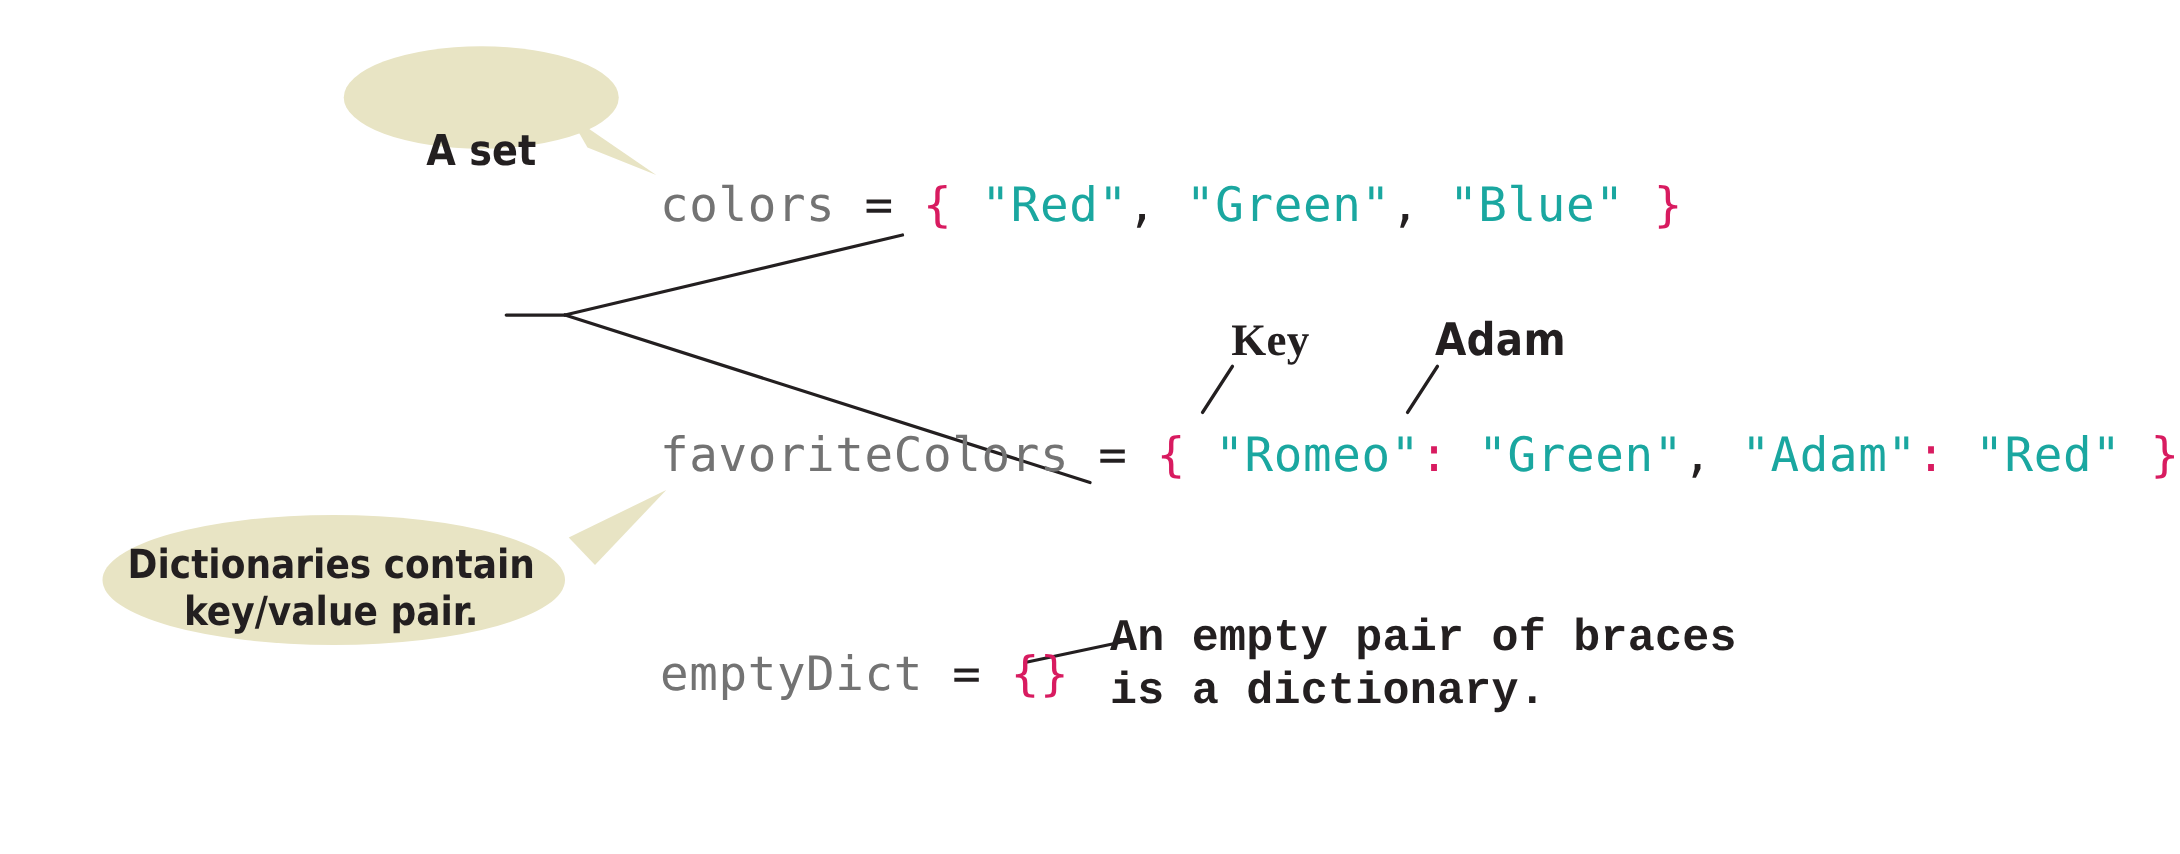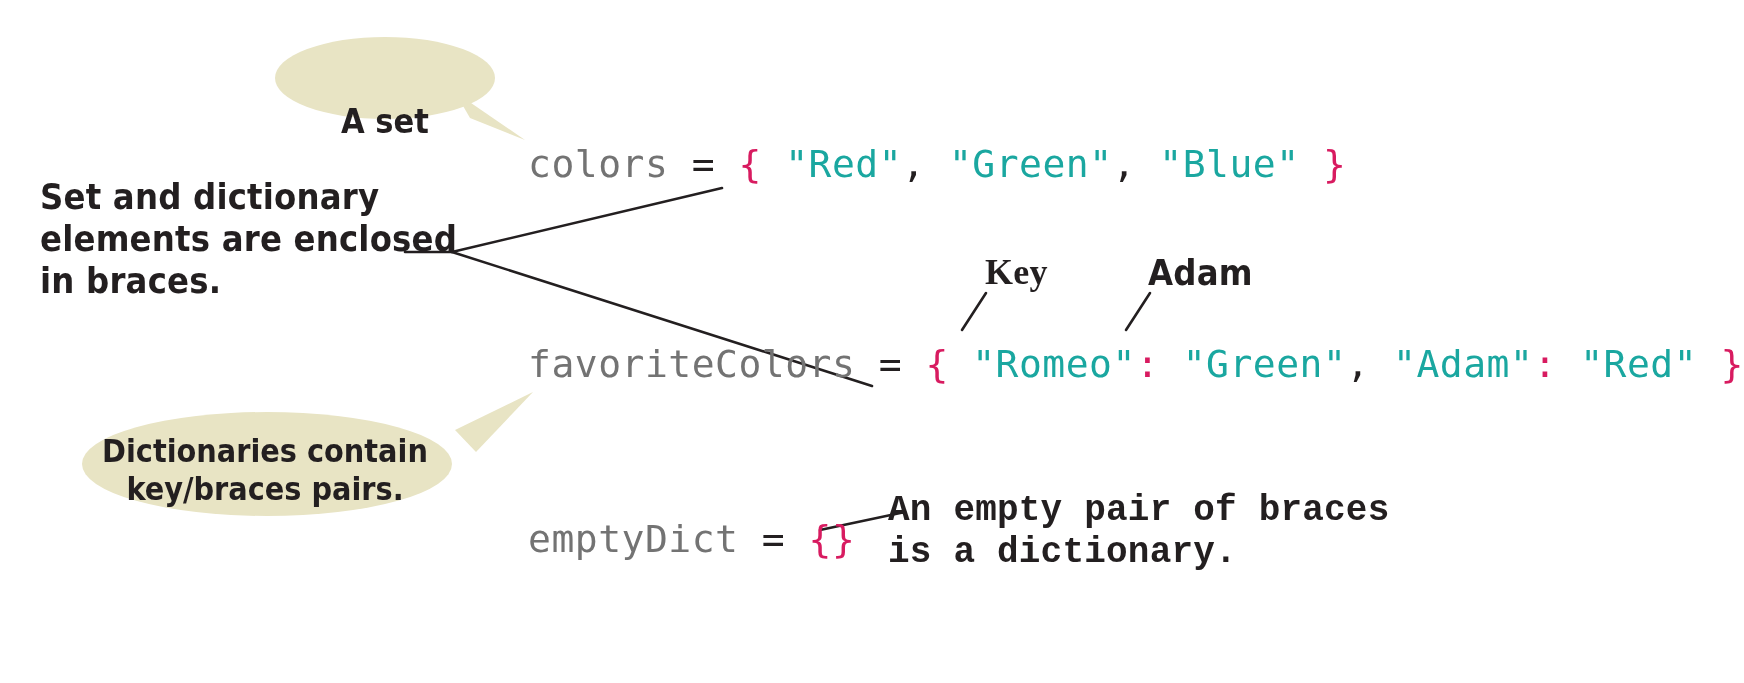--- a/index.html
+++ b/index.html
@@ -100,25 +100,22 @@
 
     <path d="M 986 293 L 962 330" fill="none" stroke="#231f20" stroke-width="2.6" stroke-linecap="round"></path>
     <path d="M 1150 293 L 1126 330" fill="none" stroke="#231f20" stroke-width="2.6" stroke-linecap="round"></path>
 
     <path d="M 820 530 L 905 512" fill="none" stroke="#231f20" stroke-width="2.6" stroke-linecap="round"></path>
   </svg>
 
   <div class="bubble-text" id="bubble-a-set-text">A set</div>
 
   <div class="bubble-text" id="bubble-dict-text">Dictionaries contain
-key/braces pairs.</div>
+key/value pair.</div>
 
-  <div class="anno" id="left-note">Set and dictionary
-elements are enclosed
-in braces.</div>
 
   <div class="anno" id="key-label">Key</div>
 
   <div class="anno" id="value-label">Adam</div>
 
   <div class="anno" id="empty-note">An empty pair of braces
 is a dictionary.</div>
 
   <div class="code" id="line-colors"><span class="ident">colors</span><span class="op"> = </span><span class="brace">{</span><span class="punct"> </span><span class="str">"Red"</span><span class="punct">,</span><span class="punct"> </span><span class="str">"Green"</span><span class="punct">,</span><span class="punct"> </span><span class="str">"Blue"</span><span class="punct"> </span><span class="brace">}</span></div>
 

